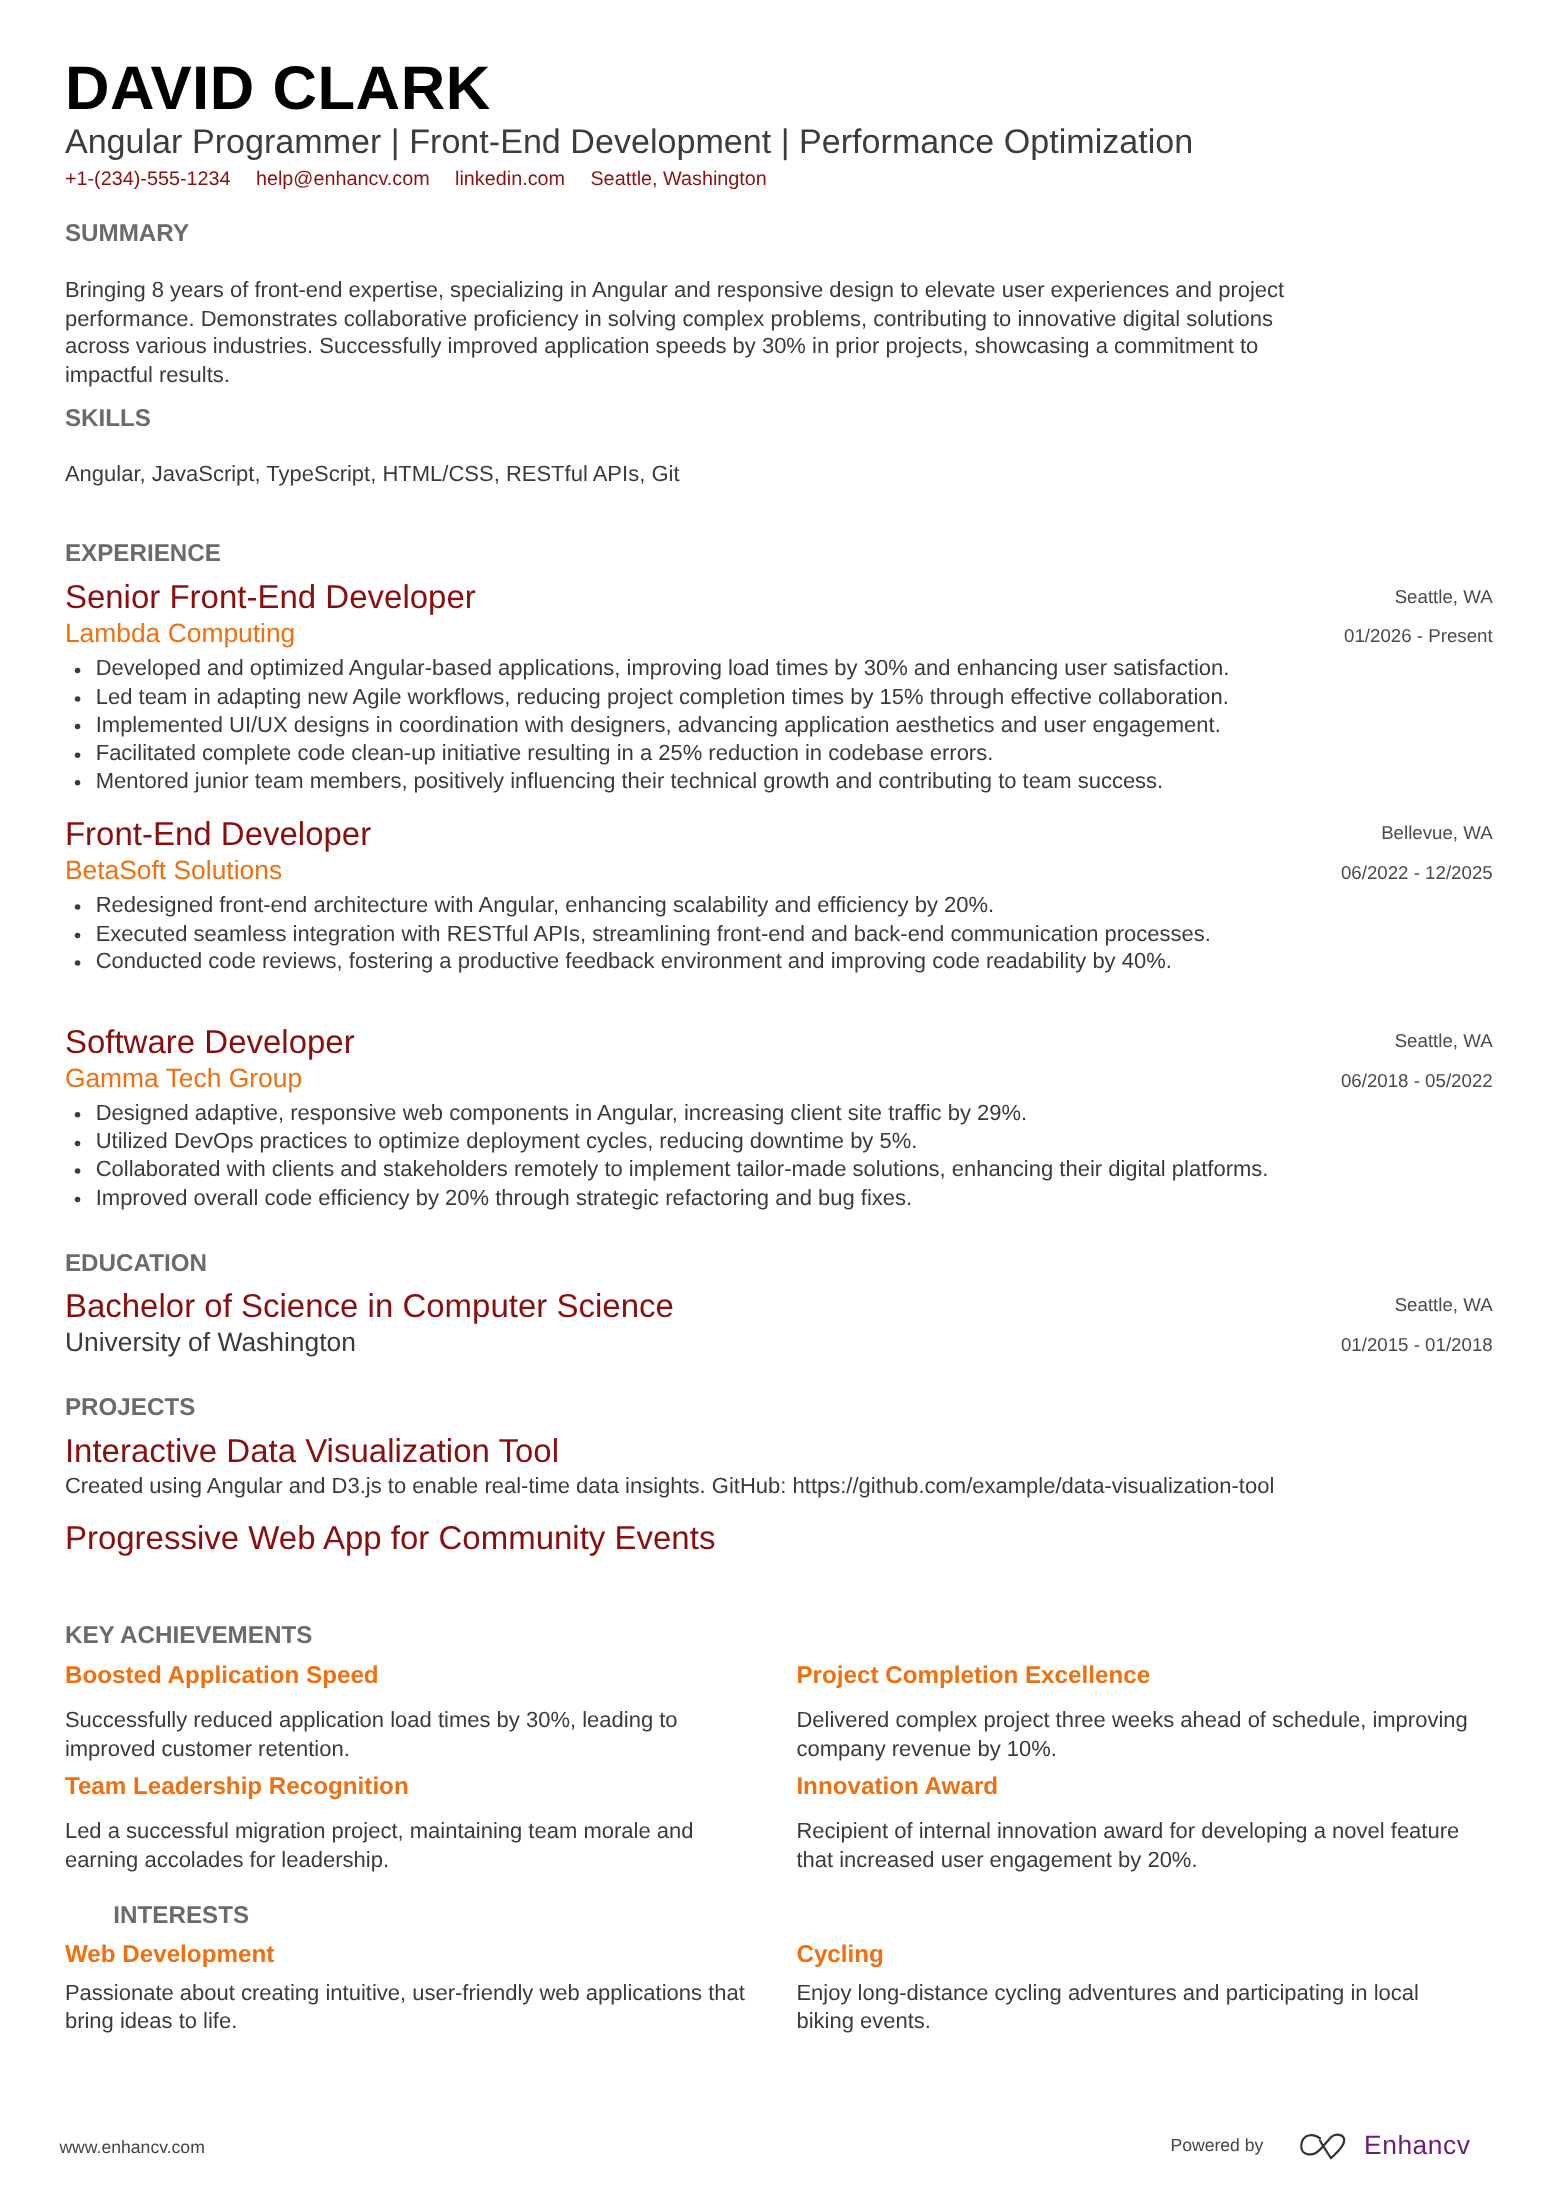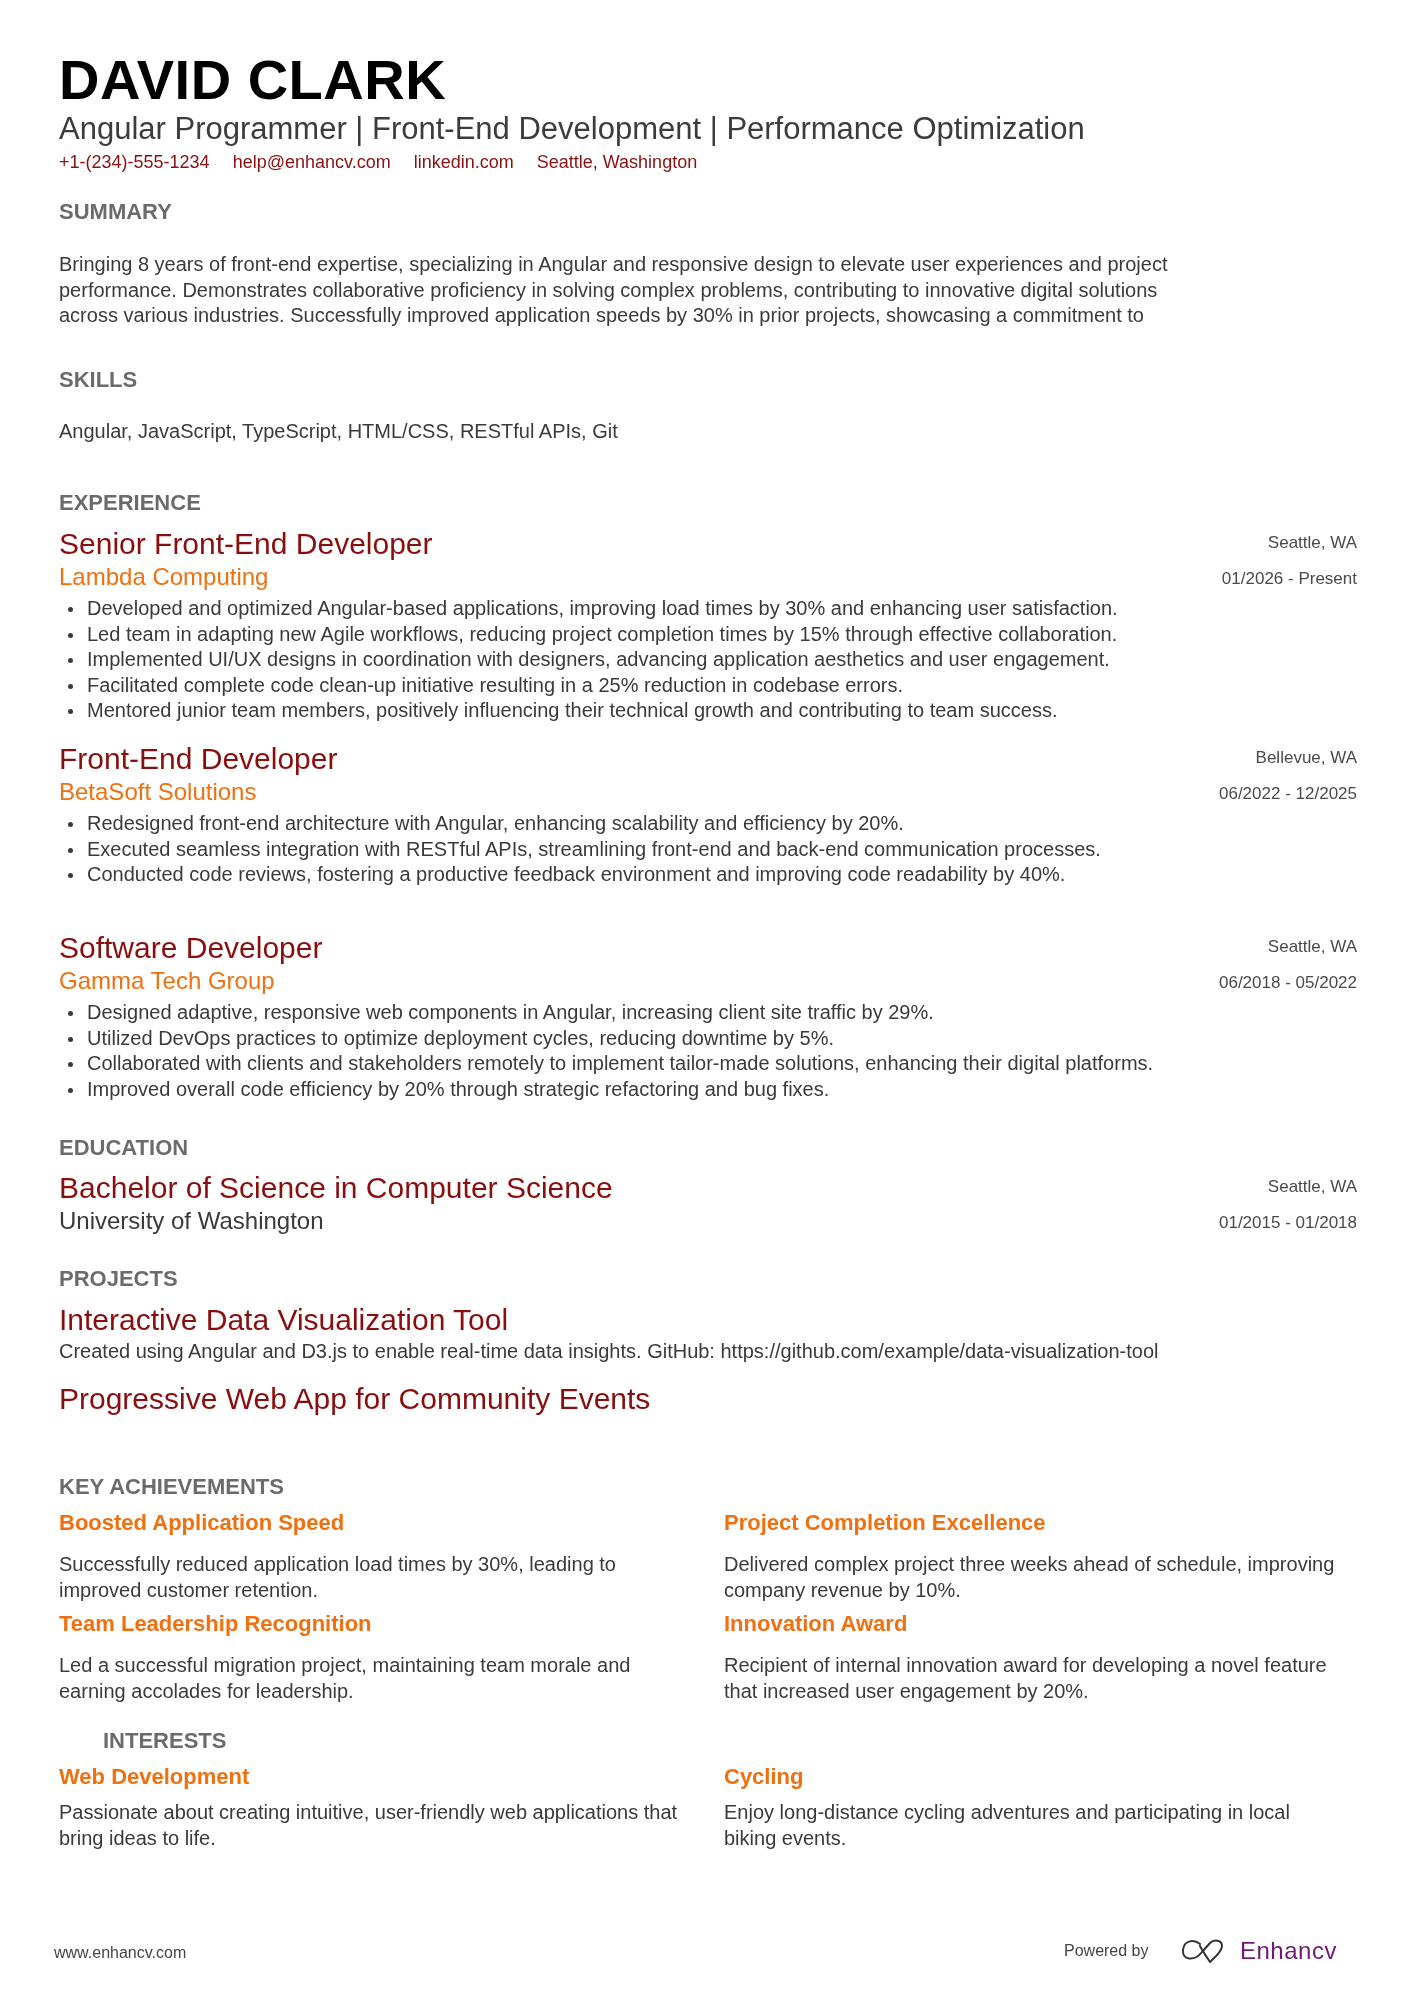--- a/index.html
+++ b/index.html
@@ -70,20 +70,21 @@
     <span>help@enhancv.com</span>
     <span>linkedin.com</span>
     <span>Seattle, Washington</span>
   </div>
 
   <div class="section-heading" style="top:199px;">SUMMARY</div>
   <div class="abs body-text" style="top:252px;">
     <div>Bringing 8 years of front-end expertise, specializing in Angular and responsive design to elevate user experiences and project</div>
     <div>performance. Demonstrates collaborative proficiency in solving complex problems, contributing to innovative digital solutions</div>
     <div>across various industries. Successfully improved application speeds by 30% in prior projects, showcasing a commitment to</div>
+    <div>impactful results.</div>
   </div>
 
   <div class="section-heading" style="top:367px;">SKILLS</div>
   <div class="abs body-text" style="top:419px;">Angular, JavaScript, TypeScript, HTML/CSS, RESTful APIs, Git</div>
 
   <div class="section-heading" style="top:490px;">EXPERIENCE</div>
 
   <div class="job" style="top:526px;">
     <div class="job-title">Senior Front-End Developer</div>
     <div class="job-company">Lambda Computing</div>

